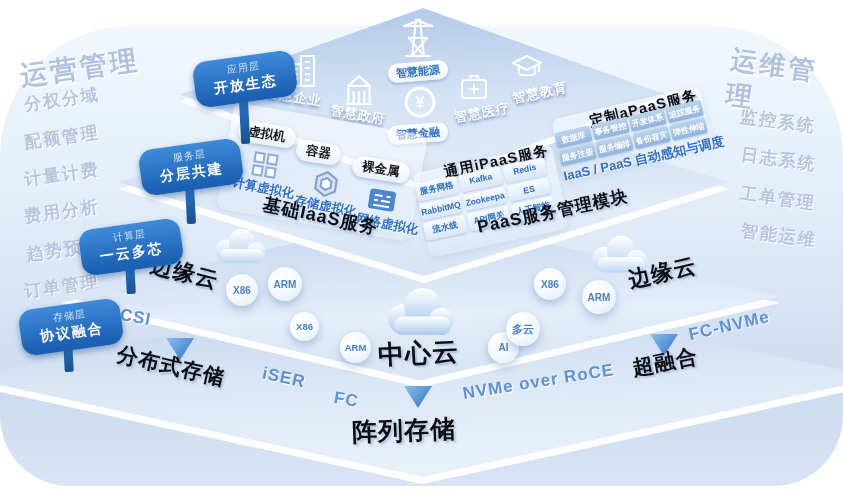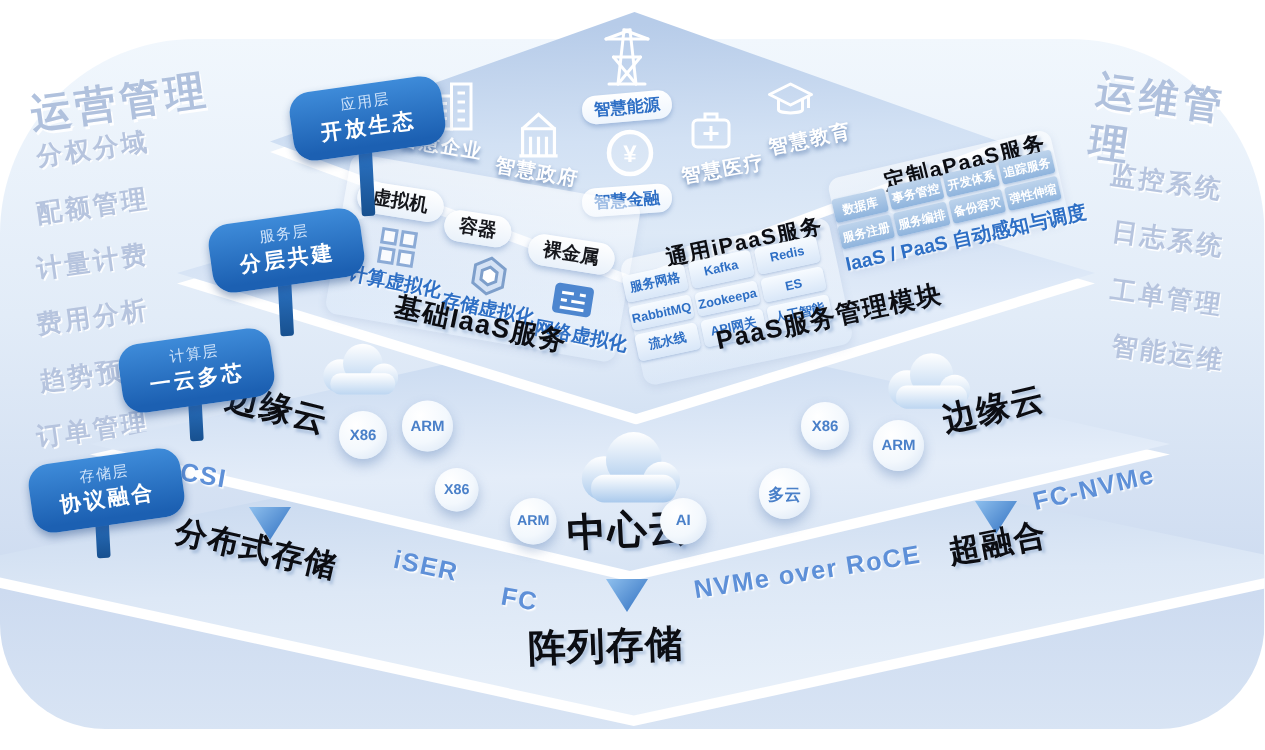--- a/index.html
+++ b/index.html
@@ -122,21 +122,21 @@
         </linearGradient>
       </defs>
     <g fill="url(#cg2)">
         <circle cx="20" cy="26" r="12"></circle>
         <circle cx="36" cy="16" r="15"></circle>
         <circle cx="51" cy="27" r="10"></circle>
         <rect x="13" y="24" width="46" height="15" rx="7"></rect>
       </g>
   </svg>
   <div class="abs blackTitle" style="left:378px;top:336px;font-size:26px;transform:rotate(-3deg);">中心云</div>
-  <div class="abs chip" style="left:440px;top:332px;width:31px;height:31px;font-size:10px;">AI</div>
+  <div class="abs chip" style="left:488px;top:332px;width:31px;height:31px;font-size:10px;">AI</div>
   <div class="abs chip" style="left:506px;top:312px;width:34px;height:34px;font-size:11px;">多云</div>
 
   <svg class="abs" style="left:584px;top:231px;" width="70" height="48" viewBox="0 0 68 44">
     <defs>
         <linearGradient id="cg3" x1="0" y1="0" x2="0" y2="1">
           <stop offset="0" stop-color="#ffffff"></stop>
           <stop offset="1" stop-color="#bdd6f1"></stop>
         </linearGradient>
       </defs>
     <g fill="url(#cg3)">

